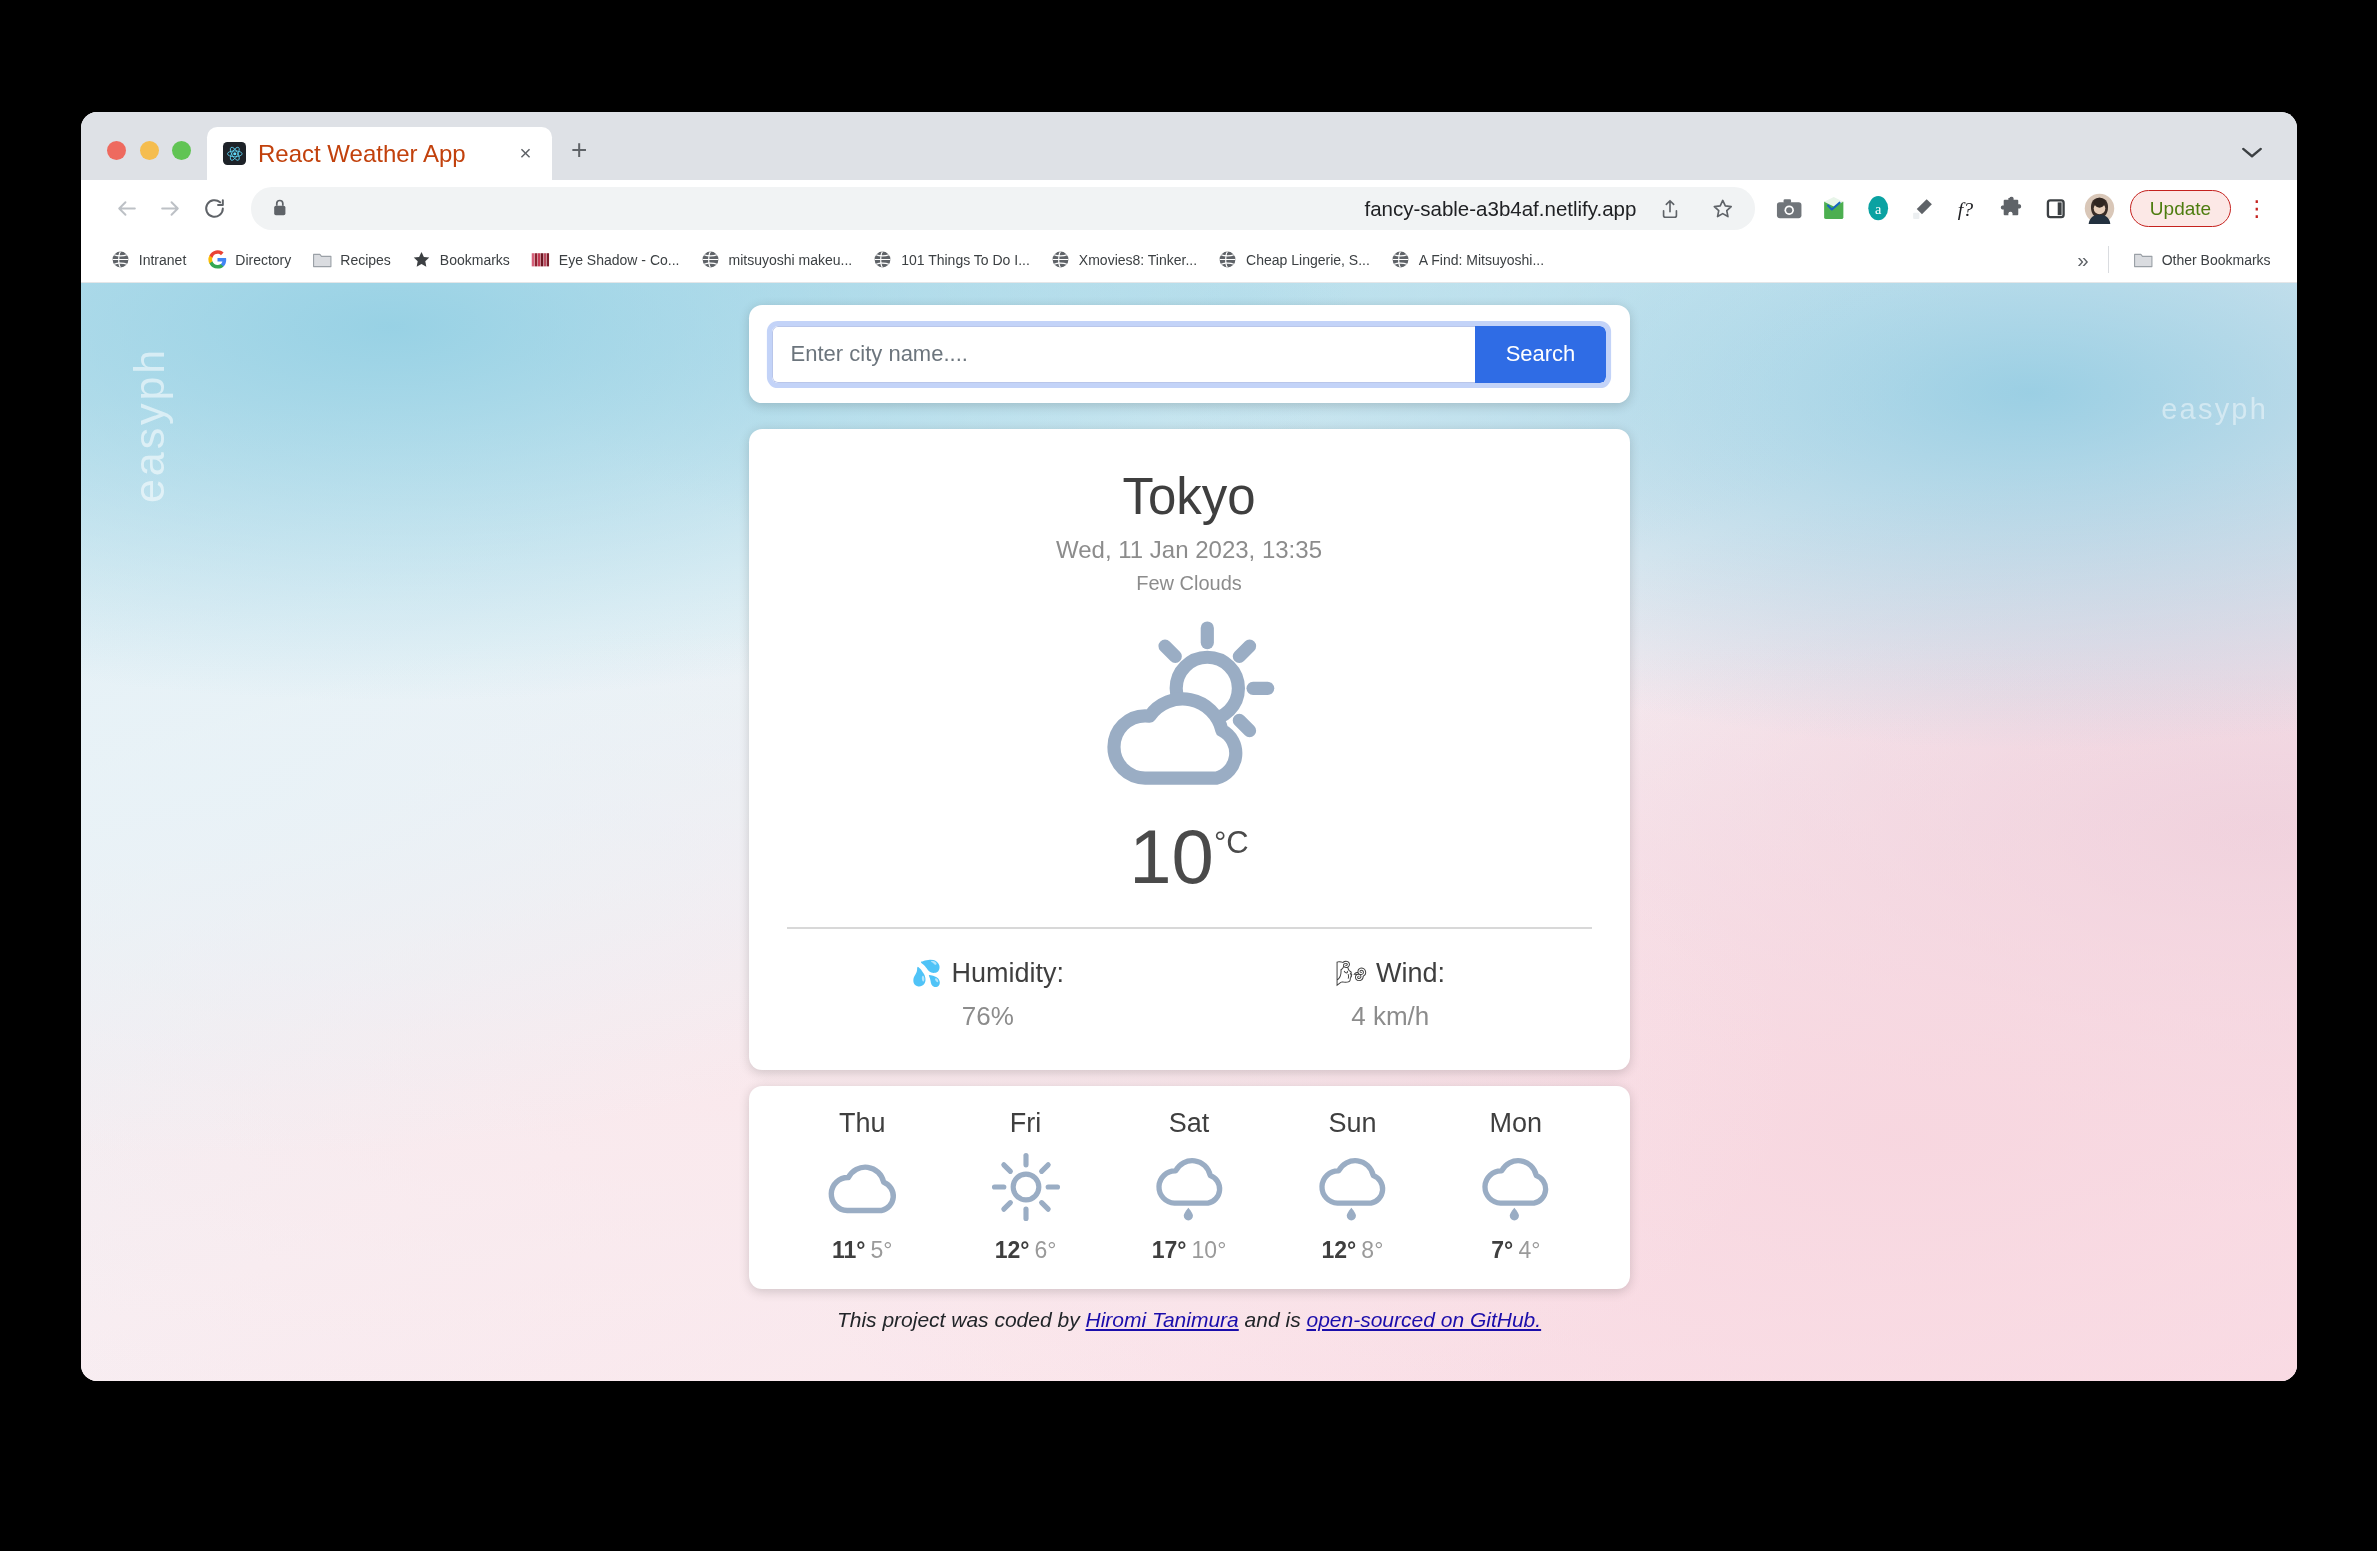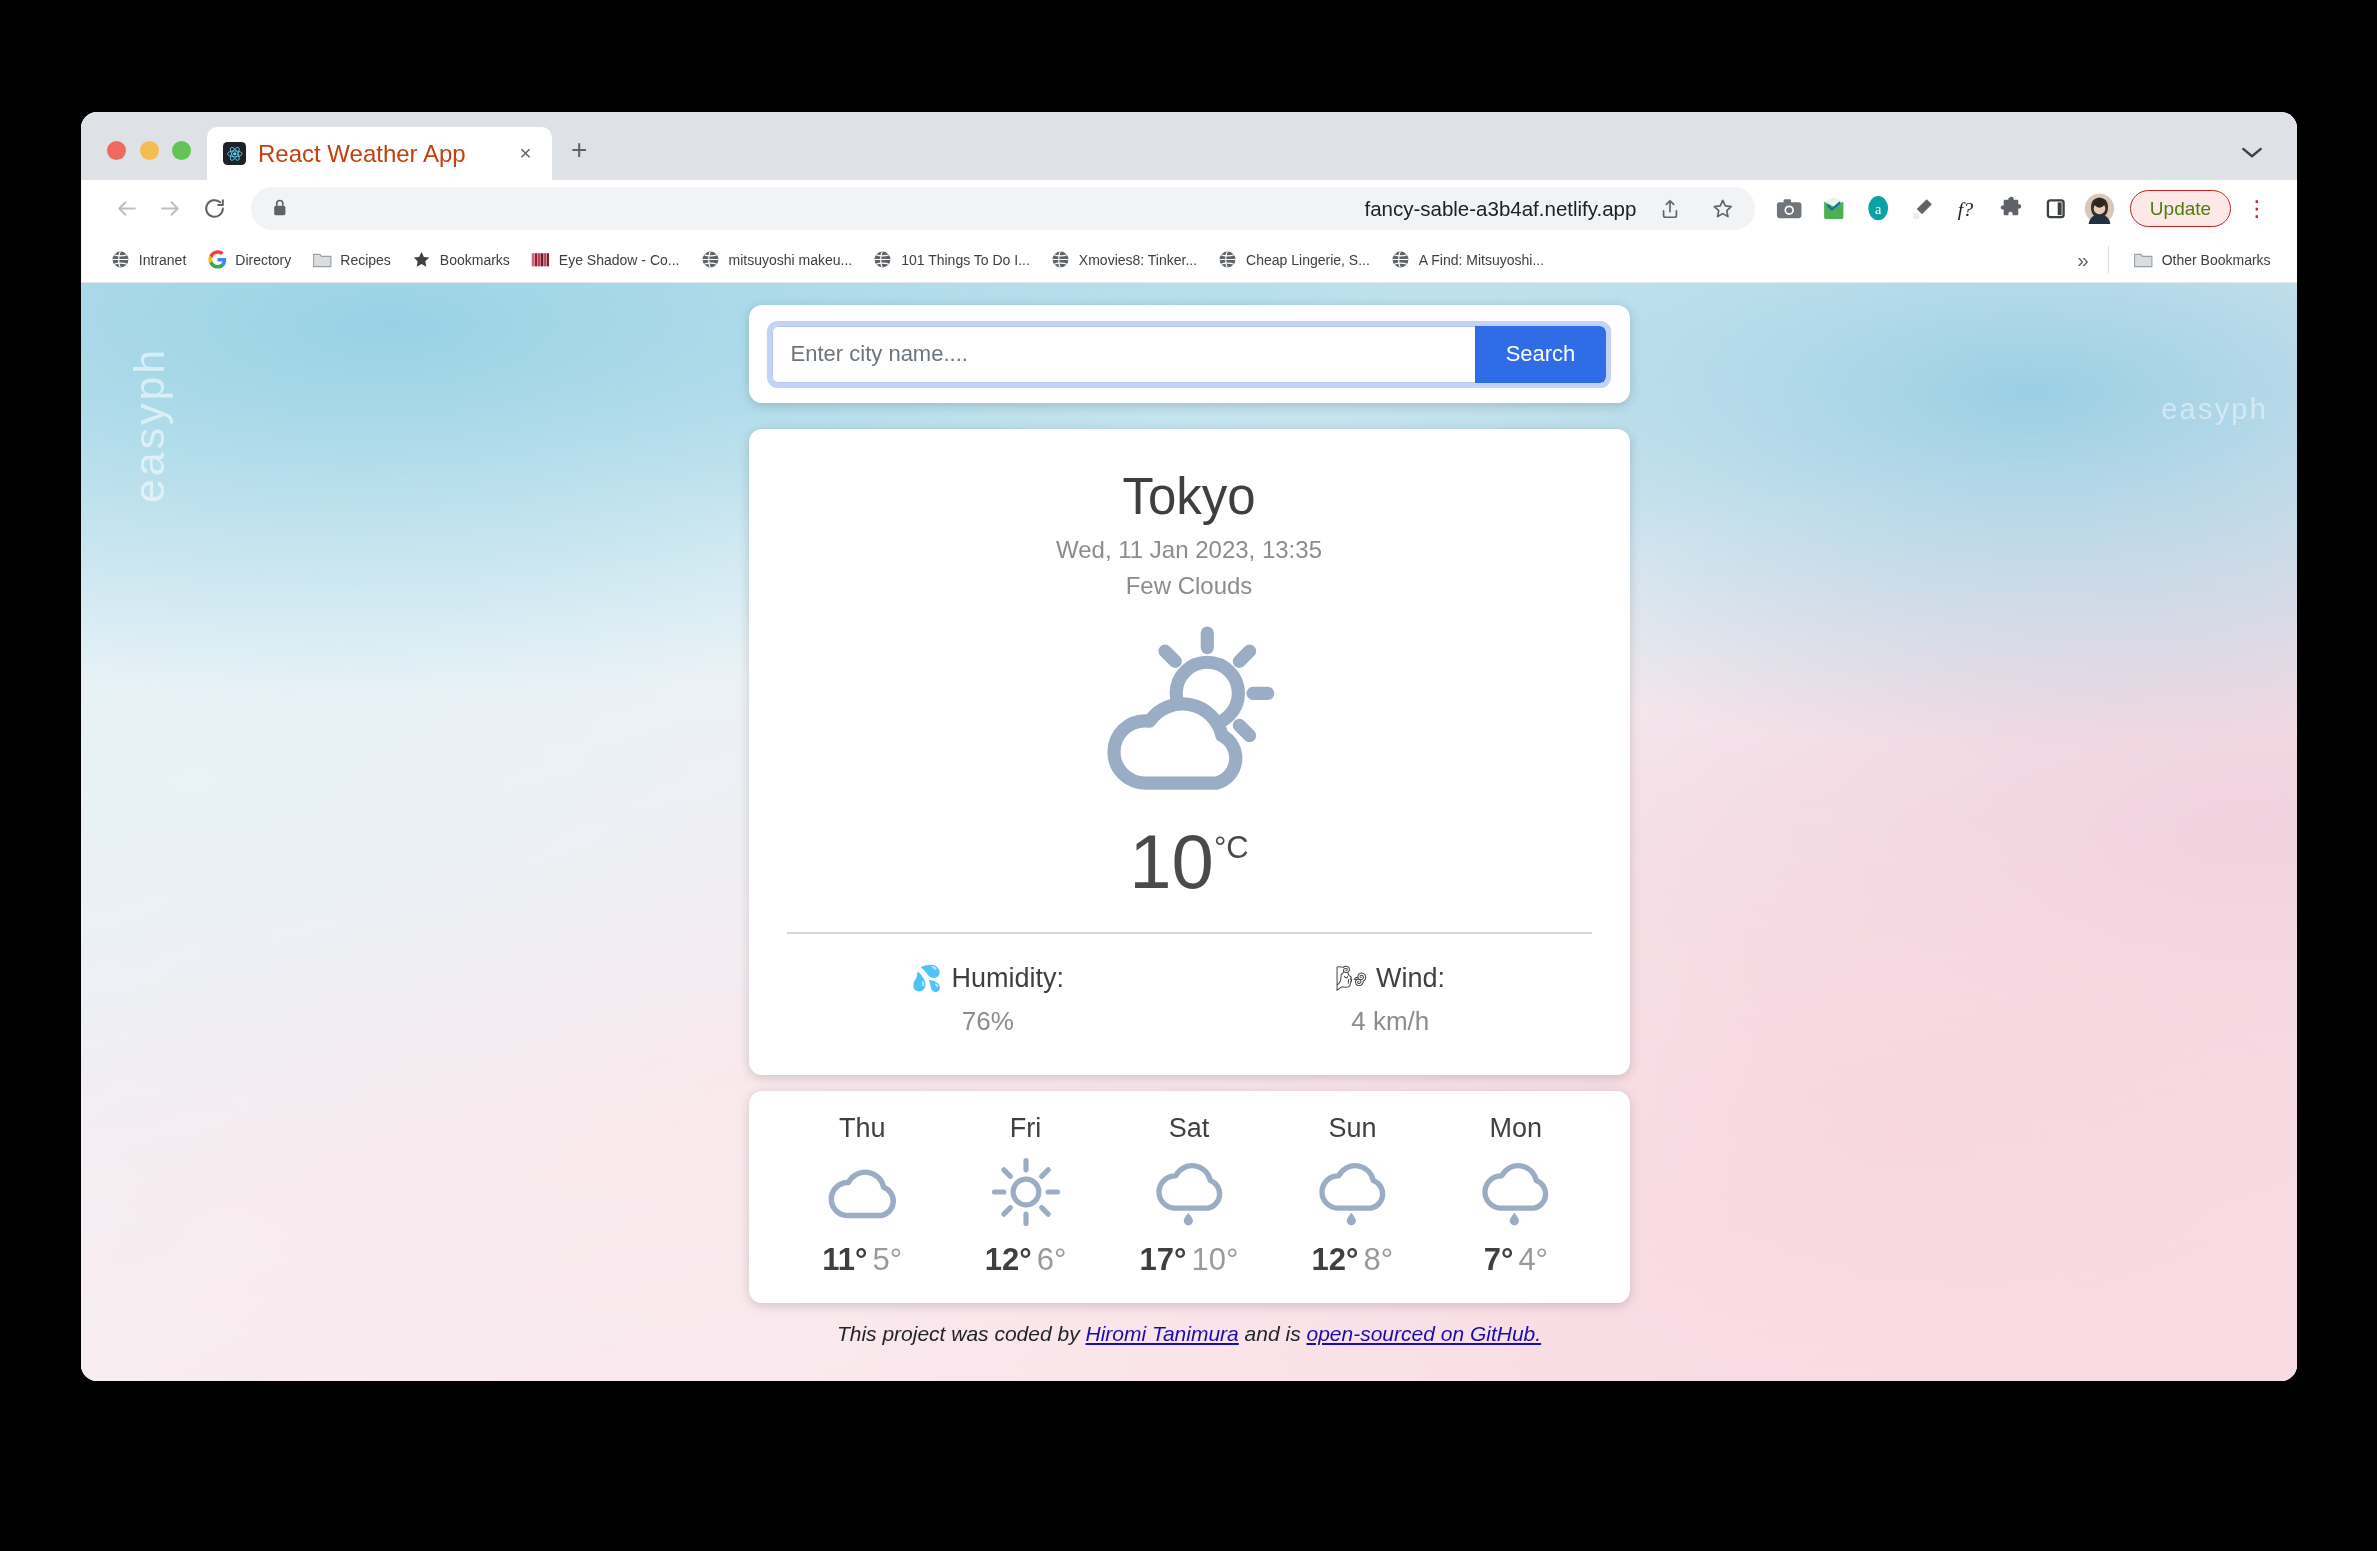--- a/index.html
+++ b/index.html
@@ -293,21 +293,21 @@
     color: #3f3f3f;
     margin: 8.8px 0 10.3px;
     font-weight: normal;
   }
   #current-date {
     font-size: 24px;
     color: #8c8c8c;
     margin-bottom: 7.3px;
   }
   #current-desc {
-    font-size: 24px;
+    font-size: 20px;
     color: #8c8c8c;
     text-transform: capitalize;
     text-align: center;
   }
   #current-icon-wrap {
     height: 213px;
     display: flex;
     align-items: center;
     justify-content: center;
     margin: 7.3px 0 0;
@@ -369,21 +369,21 @@
     color: #3f3f3f;
     margin-bottom: 4.4px;
   }
   .fc-icon-wrap {
     height: 88px;
     display: flex;
     align-items: center;
     justify-content: center;
   }
   .fc-temps {
-    font-size: 31px;
+    font-size: 23px;
     margin-top: 5.9px;
   }
   .fc-max { color: #3f3f3f; font-weight: bold; }
   .fc-min { color: #9a9a9a; margin-left: 5.1px; }
 
   
   #footer {
     text-align: center;
     font-size: 21px;
     color: #212529;

